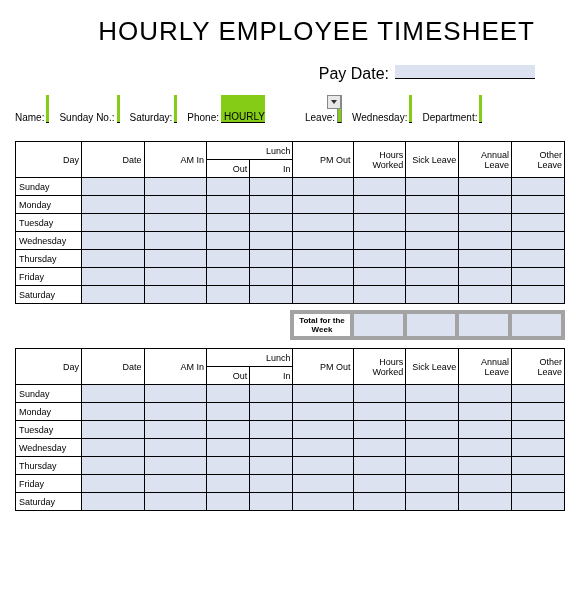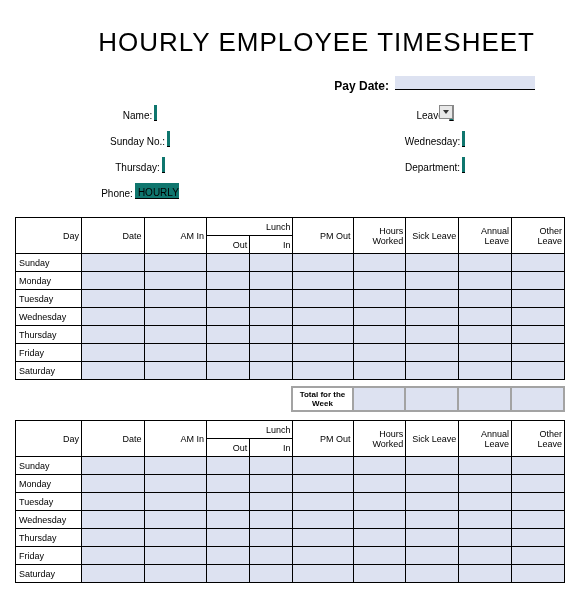--- a/index.html
+++ b/index.html
@@ -12,63 +12,61 @@
     padding: 10px 15px;
     font-size: 10px;
     color: #000;
   }
   .title {
     font-size: 26px;
     font-weight: normal;
     letter-spacing: 1px;
     text-align: right;
     padding-right: 30px;
-    margin: 17px 0 18px 0;
+    margin: 6px 0 18px 0;
   }
   .header-fields {
     display: flex;
     gap: 40px;
     margin-bottom: 18px;
   }
   .col {
     display: flex;
-    flex-direction: column;
     gap: 10px;
-    align-items: center;
   }
   .left-col { width: 250px; }
   .right-col { width: 260px; }
   .pay-date-row {
     display: flex;
     justify-content: flex-end;
     align-items: baseline;
     margin-bottom: 12px;
     padding-right: 30px;
   }
-  .pay-date-row .lbl { font-weight: bold; font-size: 12px; margin-right: 6px; }
+  .pay-date-row .lbl { font-weight: normal; font-size: 16px; margin-right: 6px; }
   .pay-date-row .val {
     width: 140px;
     border-bottom: 1px solid #000;
     height: 14px;
     background: #dde2f1;
   }
   .field {
     display: flex;
     align-items: flex-end;
   }
   .field .lbl {
     font-size: 10px;
     white-space: nowrap;
     margin-right: 2px;
   }
   .field .val {
     flex: 1;
     border-bottom: 1px solid #000;
-    background: #0f766e;
-    height: 16px;
+    background: #84cc16;
+    height: 28px;
     padding-left: 3px;
     display: flex;
     align-items: flex-end;
     position: relative;
   }
   .field .val.dropdown {
     border: 1px solid #888;
     border-bottom: 1px solid #000;
   }
   .dropdown-btn {
@@ -117,21 +115,21 @@
   td.cell {
     background: #dde2f1;
   }
   td.daycell {
     text-align: left;
     padding-left: 3px;
     background: #fff;
     margin-top: 24px;
   }
   .total-row td {
-    border: 2px solid #a3a3a3;
+    border: 4px solid #a3a3a3;
     font-size: 8px;
     font-weight: bold;
     background: #fff;
   }
   .total-row td.cell { background: #dde2f1; font-weight: normal; }
   .total-row td.noborder { border: none; background: transparent; }
 </style>
 </head>
 <body>
 
@@ -146,21 +144,21 @@
   <div class="col left-col">
     <div class="field">
       <span class="lbl">Name:</span>
       <span class="val"></span>
     </div>
     <div class="field">
       <span class="lbl">Sunday No.:</span>
       <span class="val"></span>
     </div>
     <div class="field">
-      <span class="lbl">Thursday:</span>
+      <span class="lbl">Saturday:</span>
       <span class="val"></span>
     </div>
     <div class="field">
       <span class="lbl">Phone:</span>
       <span class="val">HOURLY</span>
     </div>
   </div>
   <div class="col right-col">
     <div class="field">
       <span class="lbl">Leave:</span>

